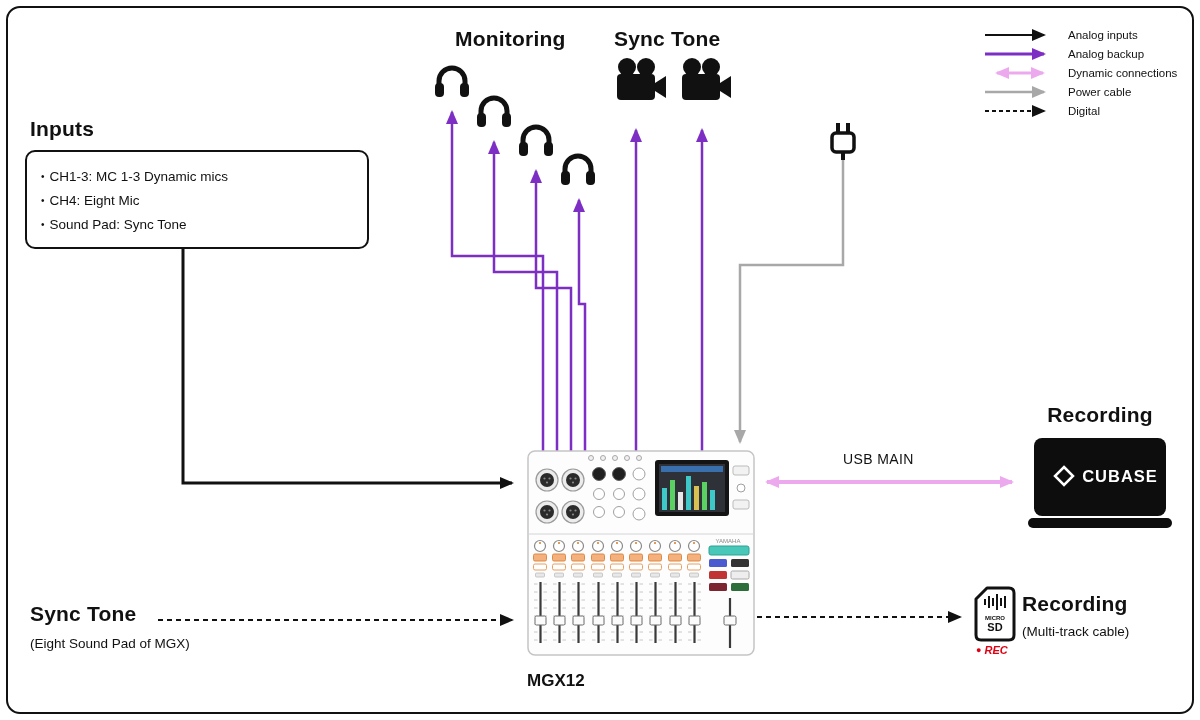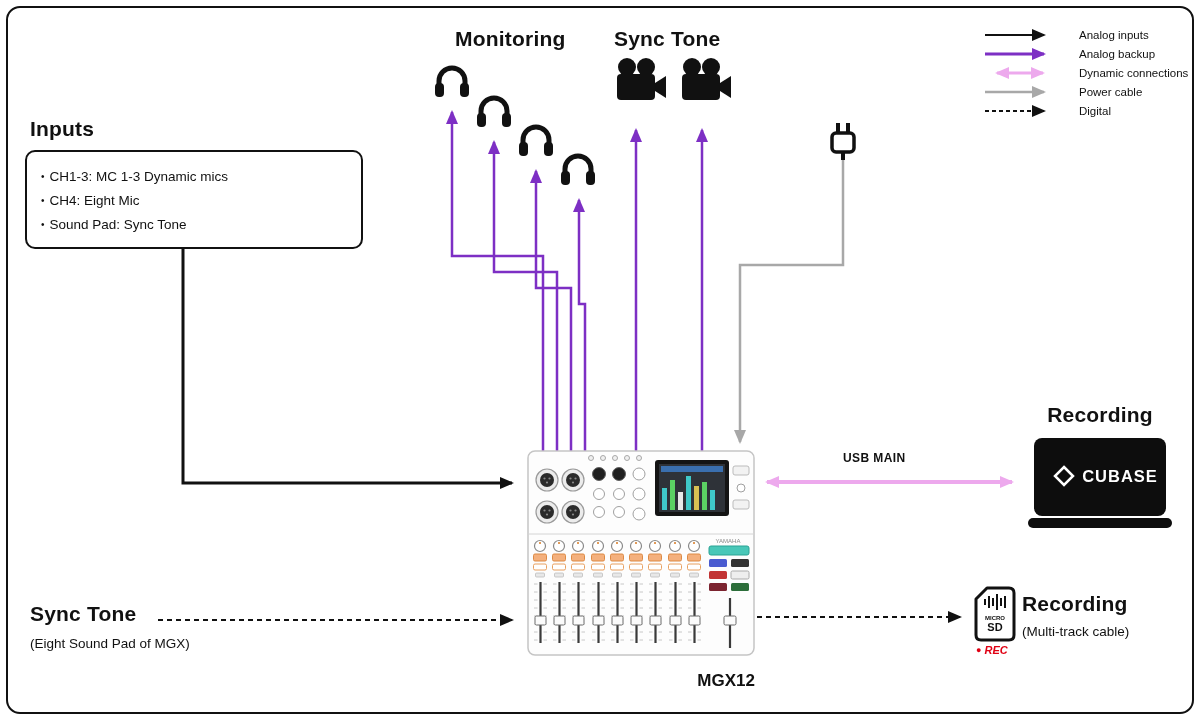--- a/index.html
+++ b/index.html
@@ -3,28 +3,28 @@
 <meta charset="utf-8">
 <style>
   html,body{margin:0;padding:0;background:#fff;}
   .canvas{position:relative;width:1200px;height:720px;background:#fff;overflow:hidden;
           font-family:"Liberation Sans",sans-serif;color:#111;}
   .abs{position:absolute;}
   .frame{position:absolute;inset:6px;border:2px solid #111;border-radius:14px;pointer-events:none;}
   .h1{position:absolute;font-size:21px;font-weight:700;letter-spacing:.2px;white-space:nowrap;}
   .sub{position:absolute;font-size:13.5px;white-space:nowrap;}
   .legend{position:absolute;display:flex;flex-direction:column;gap:7px;}
-  .legend-row{display:flex;align-items:center;gap:21px;height:12px;}
+  .legend-row{display:flex;align-items:center;gap:10px;height:12px;}
   .legend-label{font-size:11.5px;white-space:nowrap;}
   .inputs-box{position:absolute;border:2px solid #111;border-radius:10px;background:#fff;
-              padding:13px 16px 10px 14px;width:304px;}
+              padding:13px 22px 10px 14px;width:304px;}
   .inputs-box .line{font-size:13.5px;line-height:24px;white-space:nowrap;}
   .inputs-box .bullet{font-size:10px;vertical-align:1px;margin-right:5px;}
-  .usb-main{position:absolute;font-size:12px;font-weight:700;letter-spacing:.4px;}
-  .mgx-label{position:absolute;font-size:17px;font-weight:700;text-align:right;}
+  .usb-main{position:absolute;font-size:14px;font-weight:400;letter-spacing:.4px;}
+  .mgx-label{position:absolute;font-size:17px;font-weight:700;text-align:left;}
   .rec-line{position:absolute;font-size:11px;font-weight:700;color:#e00013;white-space:nowrap;font-style:italic;}
   .rec-dot{font-size:9px;margin-right:3px;vertical-align:1px;}
 </style>
 </head>
 <body>
 
 <div class="canvas">
 
   <div class="frame"></div>
 

